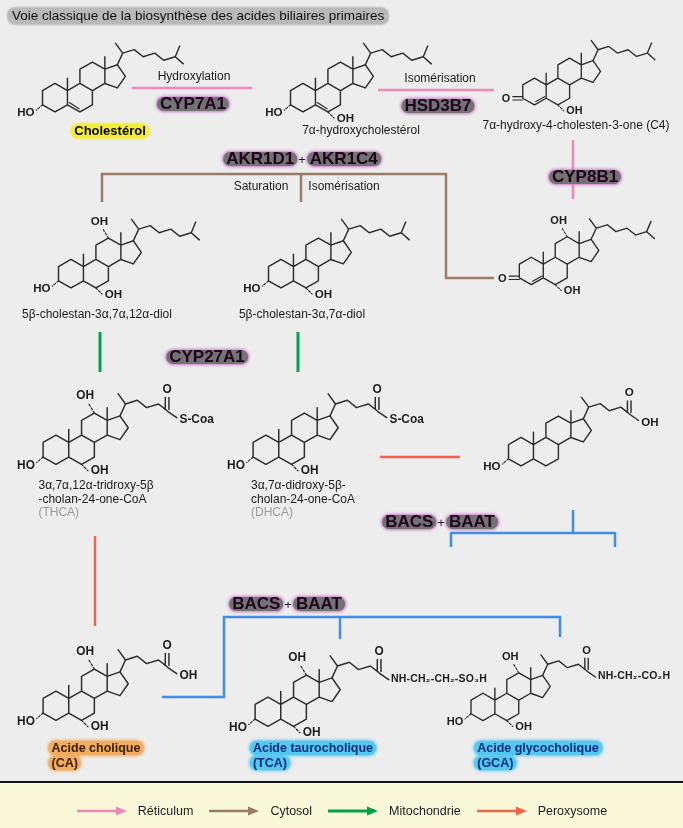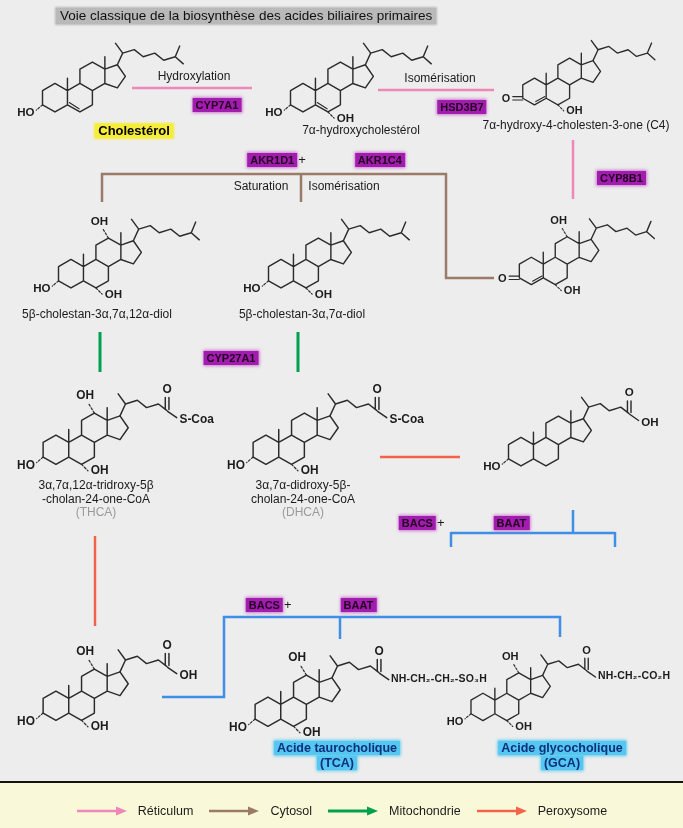--- a/index.html
+++ b/index.html
@@ -1,26 +1,26 @@
 <!DOCTYPE html>
 <html><head>
 <meta charset="utf-8">
 <style>
   html,body{margin:0;padding:0;}
   body{font-family:"Liberation Sans",sans-serif;}
   #stage{position:relative;width:683px;height:828px;background:#ededed;overflow:hidden;}
   .abs{position:absolute;white-space:nowrap;}
-  .cx{transform:translateX(-50%);text-align:center;}
+  .cx{transform:translateX(-50%);}
   .lbl{font-size:12px;color:#1b1b1b;line-height:13.5px;}
   .gray{color:#9a9a9a;}
   .plus{font-size:13px;color:#1b1b1b;padding:0 1px;}
-  .hl{padding:0 3px;border-radius:0;font-weight:700;display:inline-block;line-height:14px;margin-left:48px;}
+  .hl{padding:0 3px;border-radius:7px;font-weight:700;display:inline-block;line-height:14px;}
   .hl-gray{background:#b9b9b9;box-shadow:0 0 2px 1px #b9b9b9;color:#101010;font-weight:400;font-size:13.5px;padding:1px 4px;}
   .hl-yellow{background:#f6ec3a;box-shadow:0 0 2px 1px #f6ec3a;color:#000;font-size:13px;}
-  .hl-purple{background:#a21caf;box-shadow:0 0 3px 1px #cb76cd;color:#22041f;font-size:11px;}
+  .hl-purple{background:#737373;box-shadow:0 0 3px 1px #cb76cd;color:#22041f;font-size:17px;}
   .hl-orange{background:#f2ab60;box-shadow:0 0 3px 1px #f2ab60;color:#3a2007;font-size:12.5px;}
   .hl-blue{background:#55c7f0;box-shadow:0 0 3px 1px #55c7f0;color:#0c2f7d;font-size:12.5px;}
   .chain-txt{font-size:10.5px;font-weight:600;color:#1c1c1c;letter-spacing:.2px;}
   svg.struct{position:absolute;fill:none;stroke:#2b2b2b;stroke-width:1.6;stroke-linecap:round;stroke-linejoin:round;}
   svg.struct text{fill:#1c1c1c;stroke:none;font:700 13px "Liberation Sans",sans-serif;}
   svg.struct .dash{stroke-dasharray:2.4 2;stroke-width:1.3;}
   svg.struct .thin{stroke-width:1.3;}
   #overlay{position:absolute;left:0;top:0;pointer-events:none;}
   #overlay path{fill:none;}
   #legend-band{position:absolute;left:0;top:781px;width:683px;height:47px;background:#f9f9da;border-top:2px solid #141414;box-sizing:border-box;}
@@ -248,20 +248,24 @@
     <div class="gray">(THCA)</div>
   </div>
   <div class="abs cx lbl" style="left:303px;top:479px">
     <div>3α,7α-didroxy-5β-</div>
     <div>cholan-24-one-CoA</div>
     <div class="gray">(DHCA)</div>
   </div>
 
 
 
+  <div class="abs cx" style="left:96px;top:740px;line-height:14px">
+    <span class="hl hl-orange">Acide cholique</span><br>
+    <span class="hl hl-orange">(CA)</span>
+  </div>
   <div class="abs cx" style="left:313px;top:740px;line-height:14px">
     <span class="hl hl-blue">Acide taurocholique</span><br>
     <span class="hl hl-blue">(TCA)</span>
   </div>
   <div class="abs cx" style="left:538px;top:740px;line-height:14px">
     <span class="hl hl-blue">Acide glycocholique</span><br>
     <span class="hl hl-blue">(GCA)</span>
   </div>
 
   <div id="legend-band"></div>

